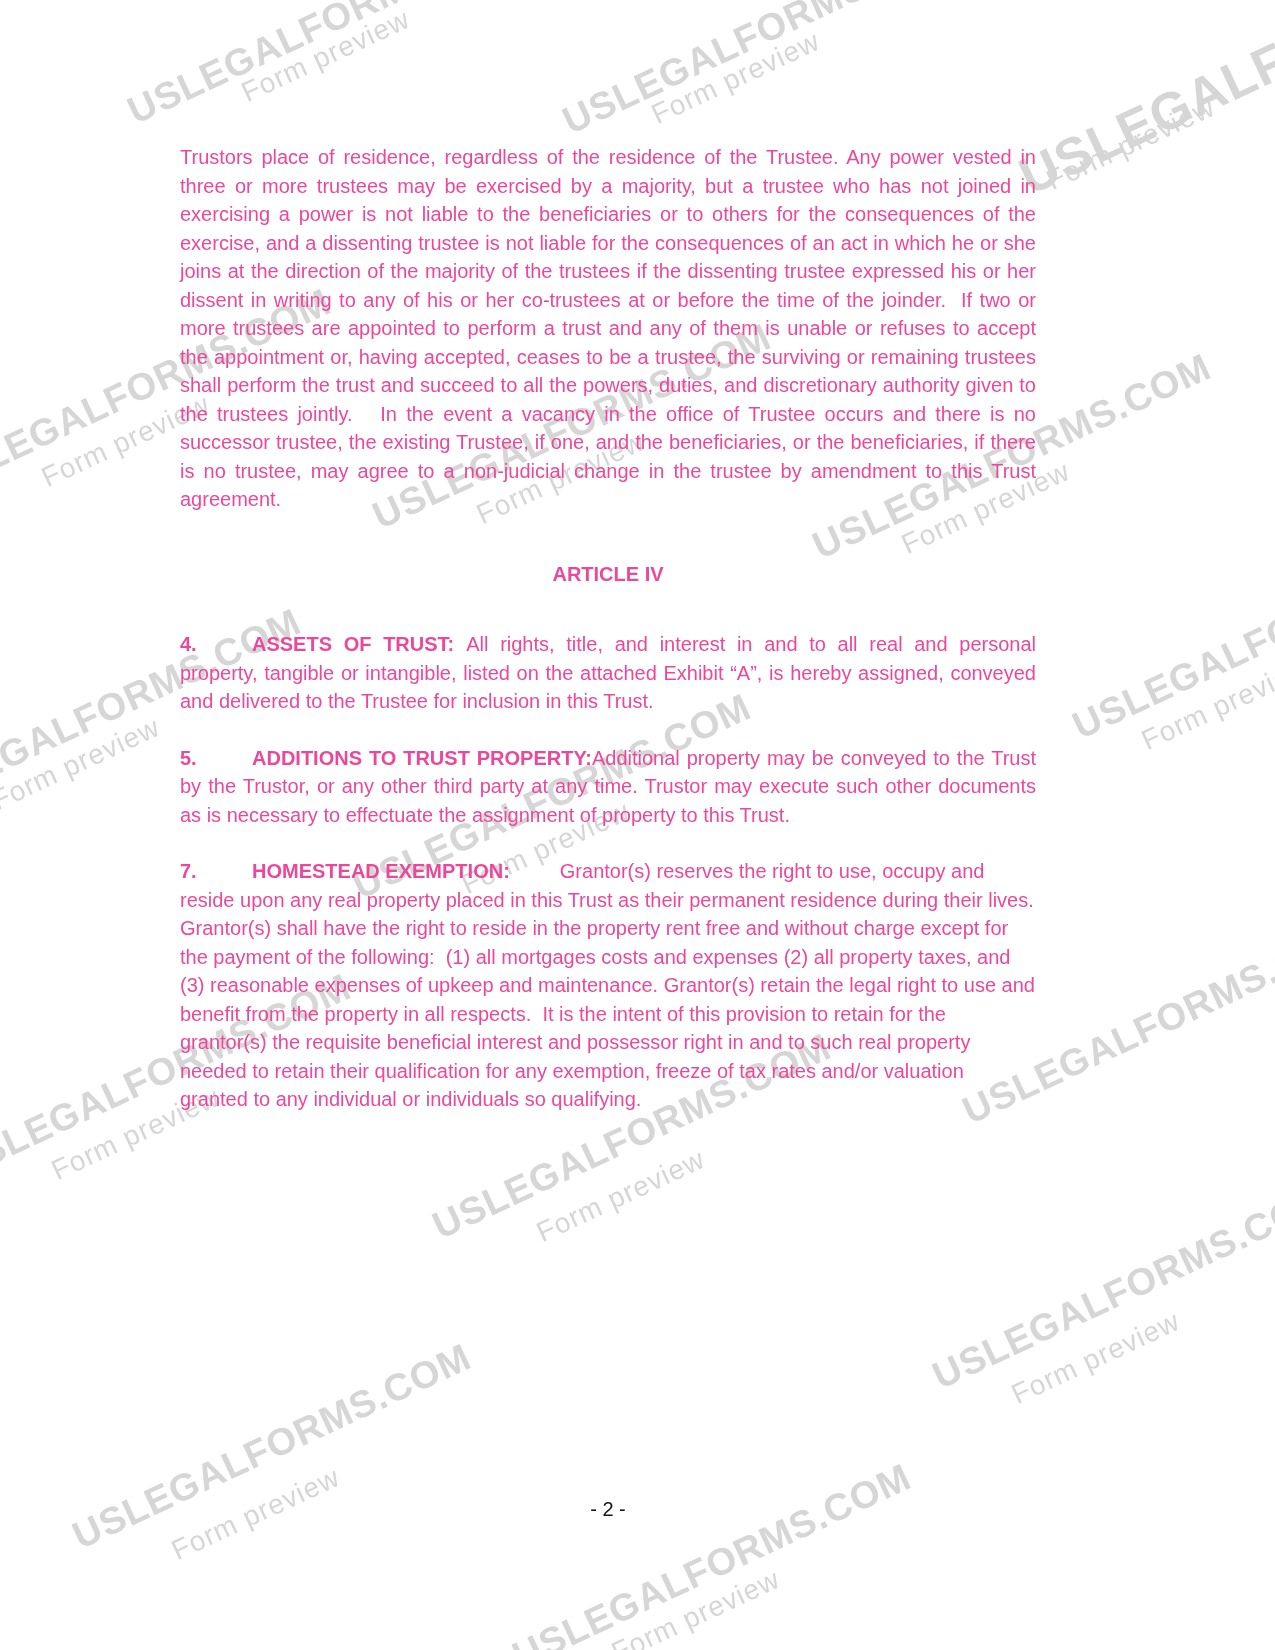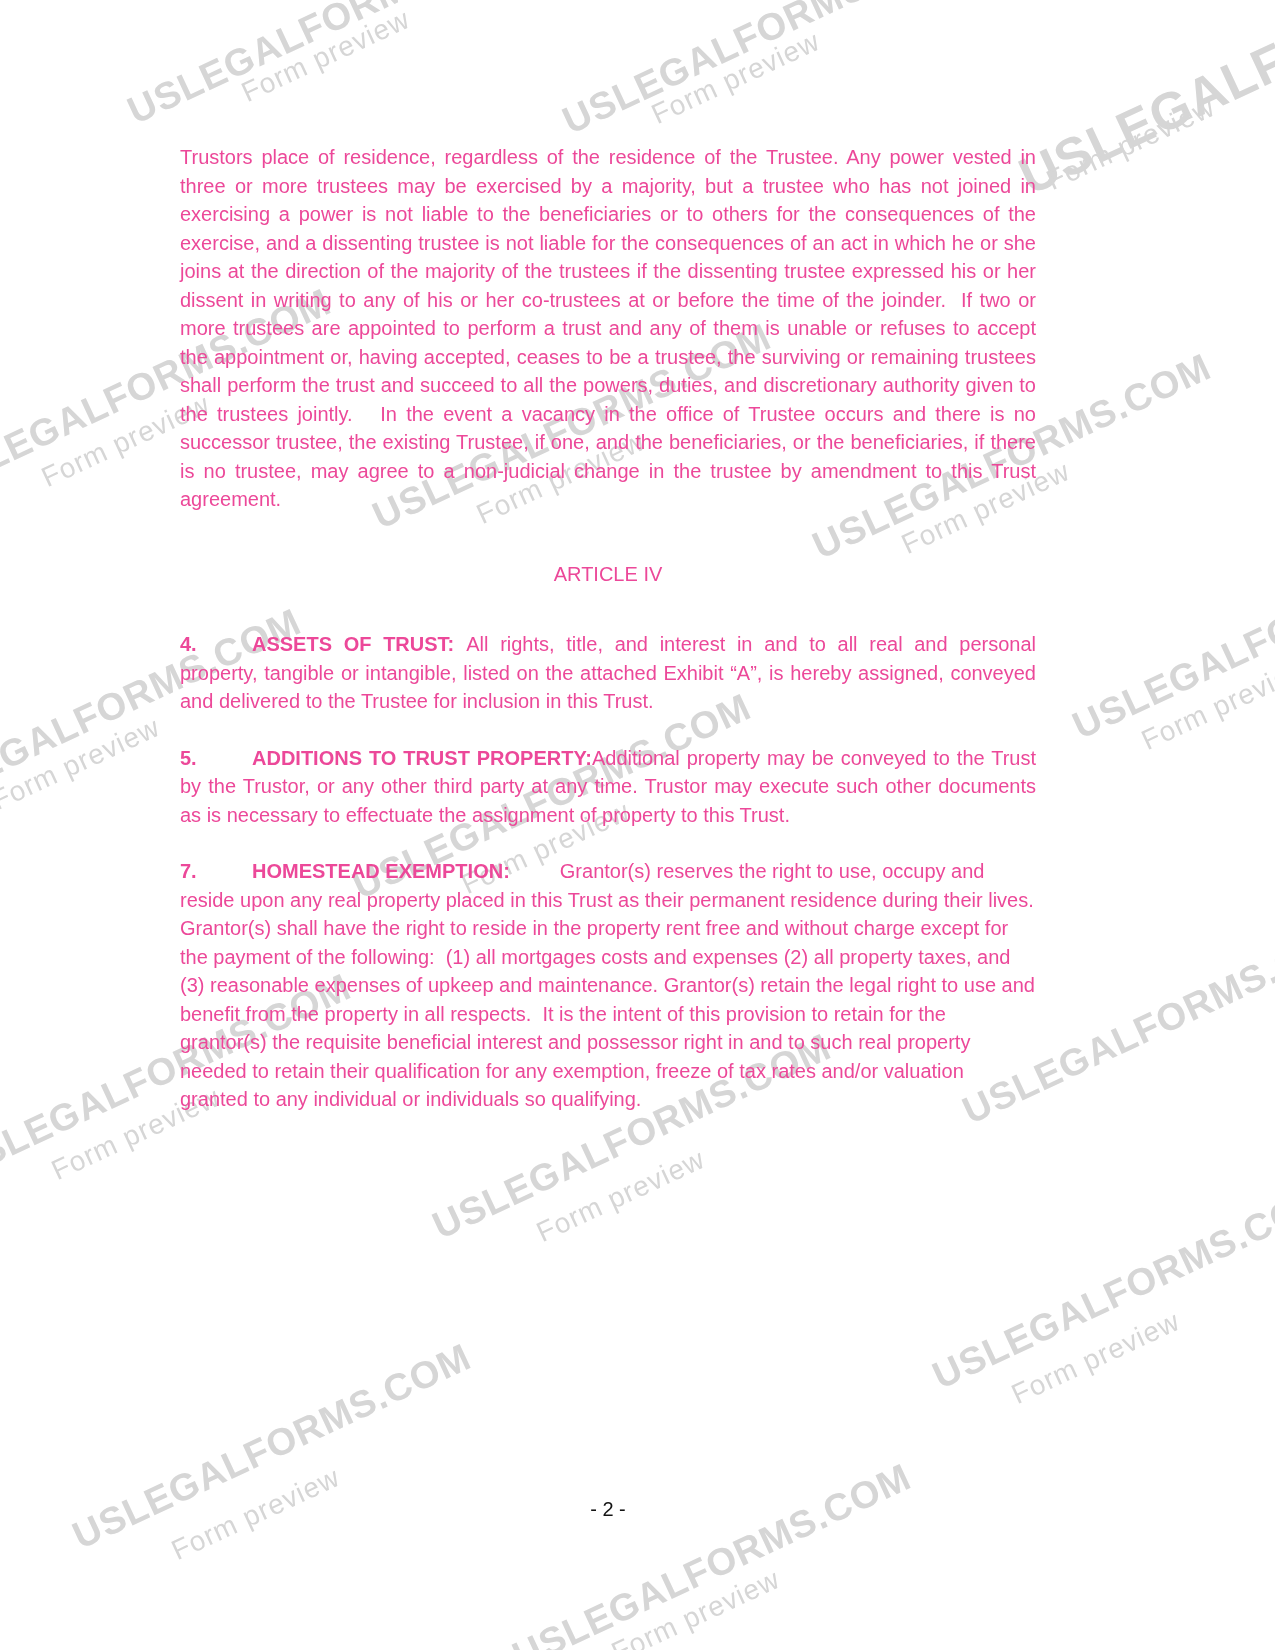--- a/index.html
+++ b/index.html
@@ -32,21 +32,21 @@
     width: 856px;
     z-index: 1;
     color: #ec4899;
     font-size: 20px;
     line-height: 28.5px;
   }
   .para { margin: 0; }
   .justify { text-align: justify; }
   .article-heading {
     text-align: center;
-    font-weight: normal;
+    font-weight: bold;
     margin-top: 46px;
     margin-bottom: 42px;
   }
   .section { margin-top: 28px; }
   .num { display: inline-block; width: 72px; font-weight: bold; }
   .title { font-weight: bold; }
   .g20 { margin-right: 12px; }
   .g26 { }
   .g50 { margin-right: 50px; }
   .footer {

